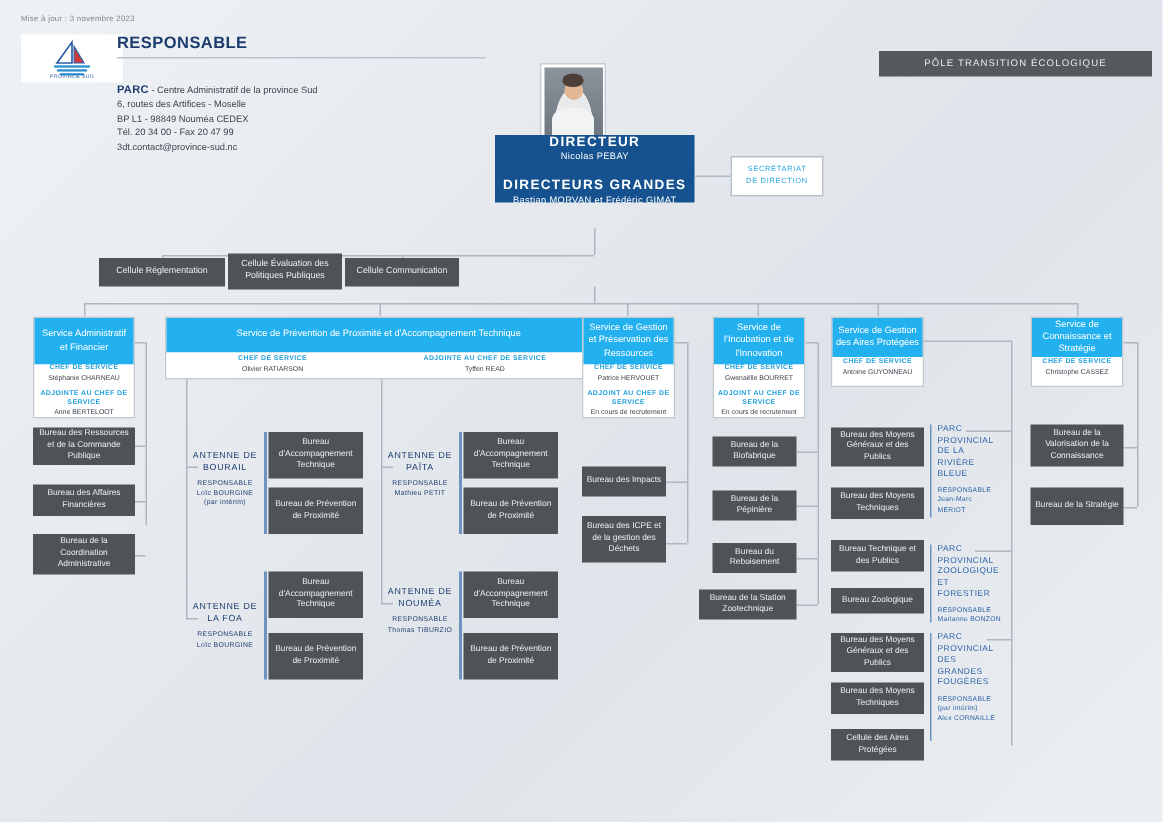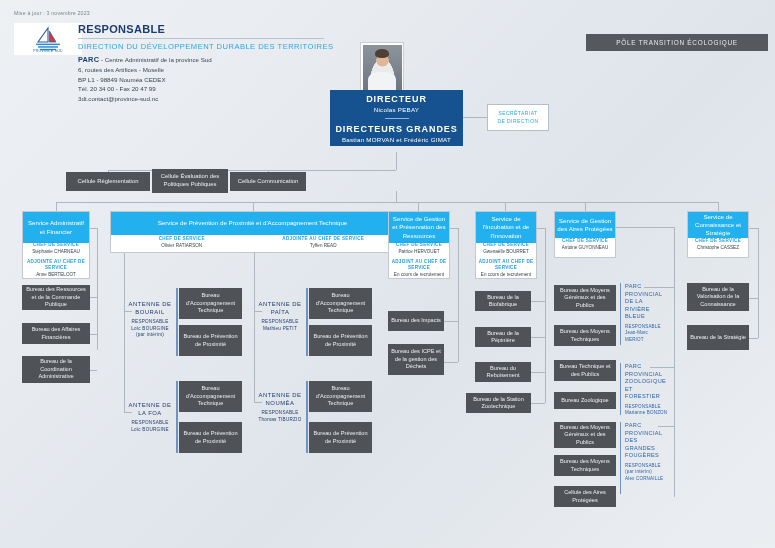--- a/index.html
+++ b/index.html
@@ -96,37 +96,36 @@
       <path d="M16.4 5 L16.4 16 L23 16 Z" fill="none" stroke="#2a5fa8" stroke-width="0.8"></path>
       <rect x="3" y="17.6" width="24" height="1.5" fill="#2a8fd0"></rect>
       <rect x="5" y="20.2" width="20" height="1.5" fill="#2a8fd0"></rect>
       <rect x="7" y="22.8" width="16" height="1.5" fill="#2a8fd0"></rect>
     </svg>
   </div>
   <div class="abs logo-cap" style="left:14px;top:49px;width:68px;">PROVINCE SUD</div>
 
   <div class="abs title-main" style="left:78px;top:23px;">RESPONSABLE</div>
   <div class="abs title-rule" style="left:78px;top:38px;width:246px;"></div>
-  <div class="abs title-sub" style="left:78px;top:42px;">DIRECTION DU DÉVELOPPEMENT DURABLE DES TERRITOIRES</div>
 
   <div class="abs addr" style="left:78px;top:54px;width:230px;">
     <div><b>PARC</b><span> - Centre Administratif de la province Sud</span></div>
     <div>6, routes des Artifices - Moselle</div>
     <div>BP L1 - 98849 Nouméa CEDEX</div>
     <div>Tél. 20 34 00 - Fax 20 47 99</div>
     <div>3dt.contact@province-sud.nc</div>
   </div>
 
   <div class="abs pole" style="left:586px;top:34px;width:182px;height:17px;">PÔLE TRANSITION ÉCOLOGIQUE</div>
 
   <div class="abs photo" style="left:360px;top:42px;width:44px;height:50px;">
     <div class="photo-inner"></div>
   </div>
 
-  <div class="abs dirbox" style="left:330px;top:90px;width:133px;height:56px;">
+  <div class="abs dirbox" style="left:330px;top:90px;width:133px;height:45px;">
     <div class="dir-role">DIRECTEUR</div>
     <div class="dir-name">Nicolas PEBAY</div>
     <div class="dir-sep"></div>
     <div class="dir-role">DIRECTEURS GRANDES</div>
     <div class="dir-name">Bastian MORVAN et Frédéric GIMAT</div>
   </div>
 
   <div class="abs ln lnh" style="left:463px;top:117px;width:24px;"></div>
   <div class="abs secbox" style="left:487px;top:104px;width:62px;height:27px;">
     <span>SECRÉTARIAT</span>

